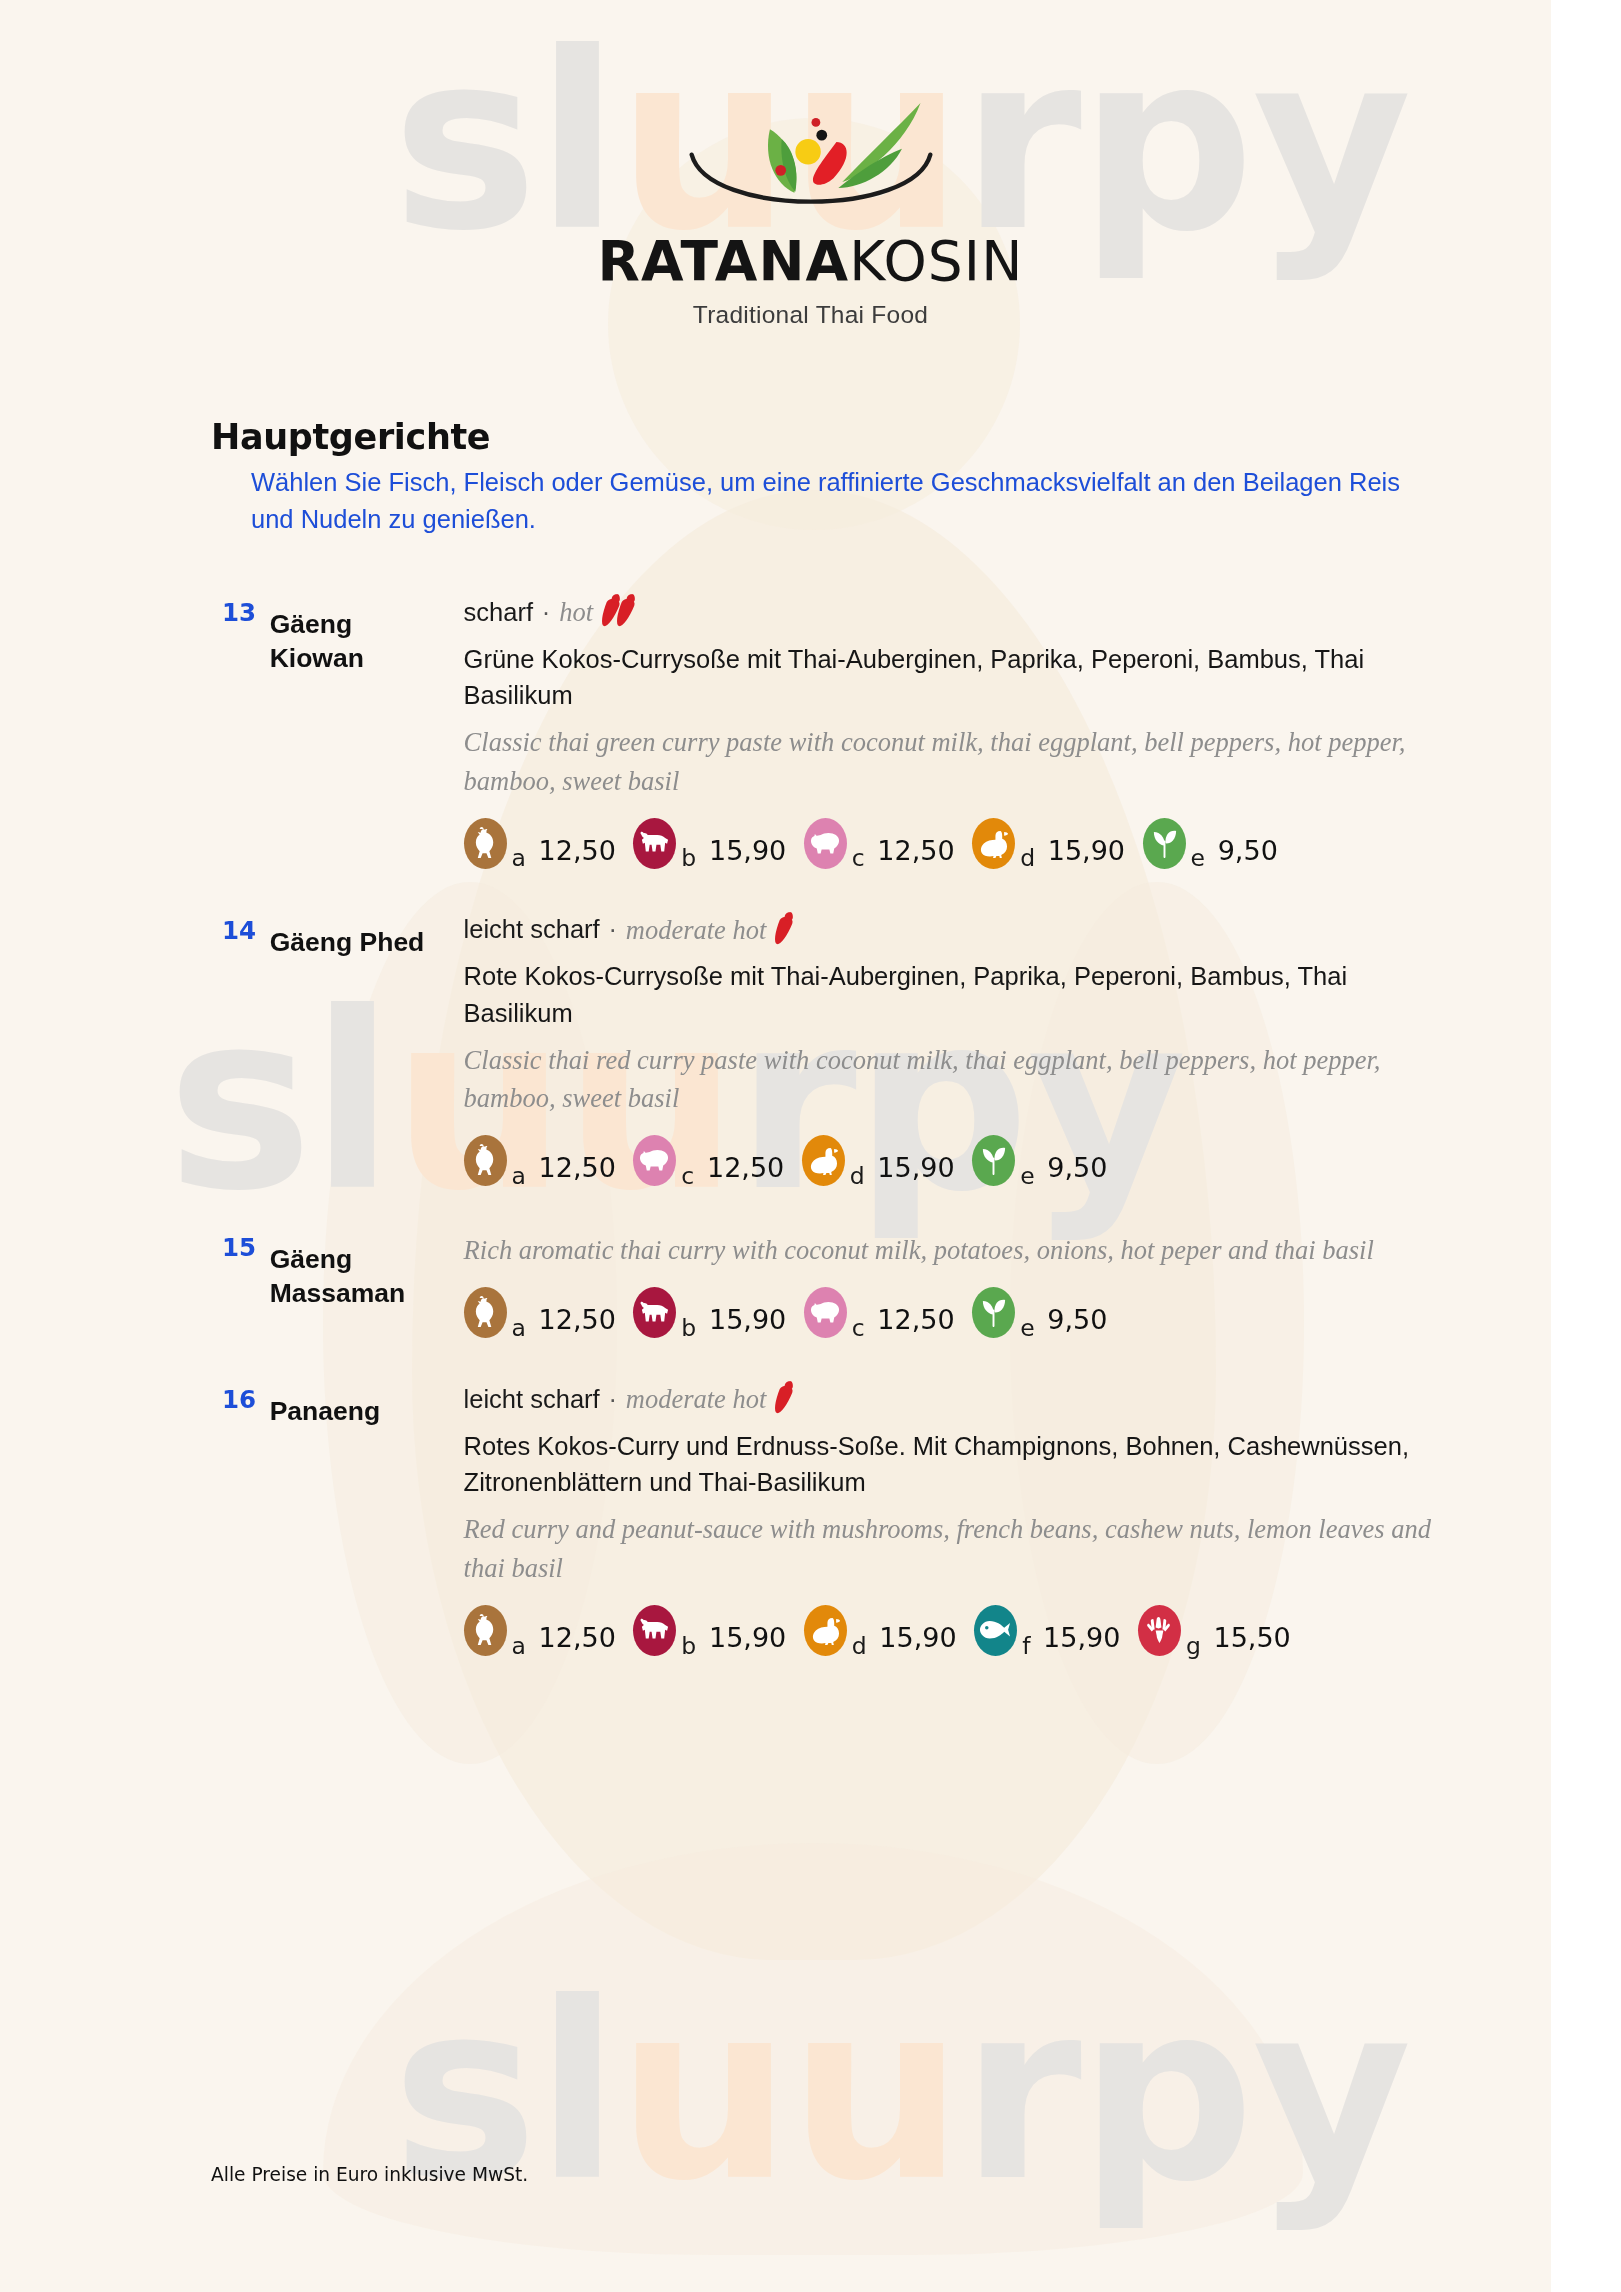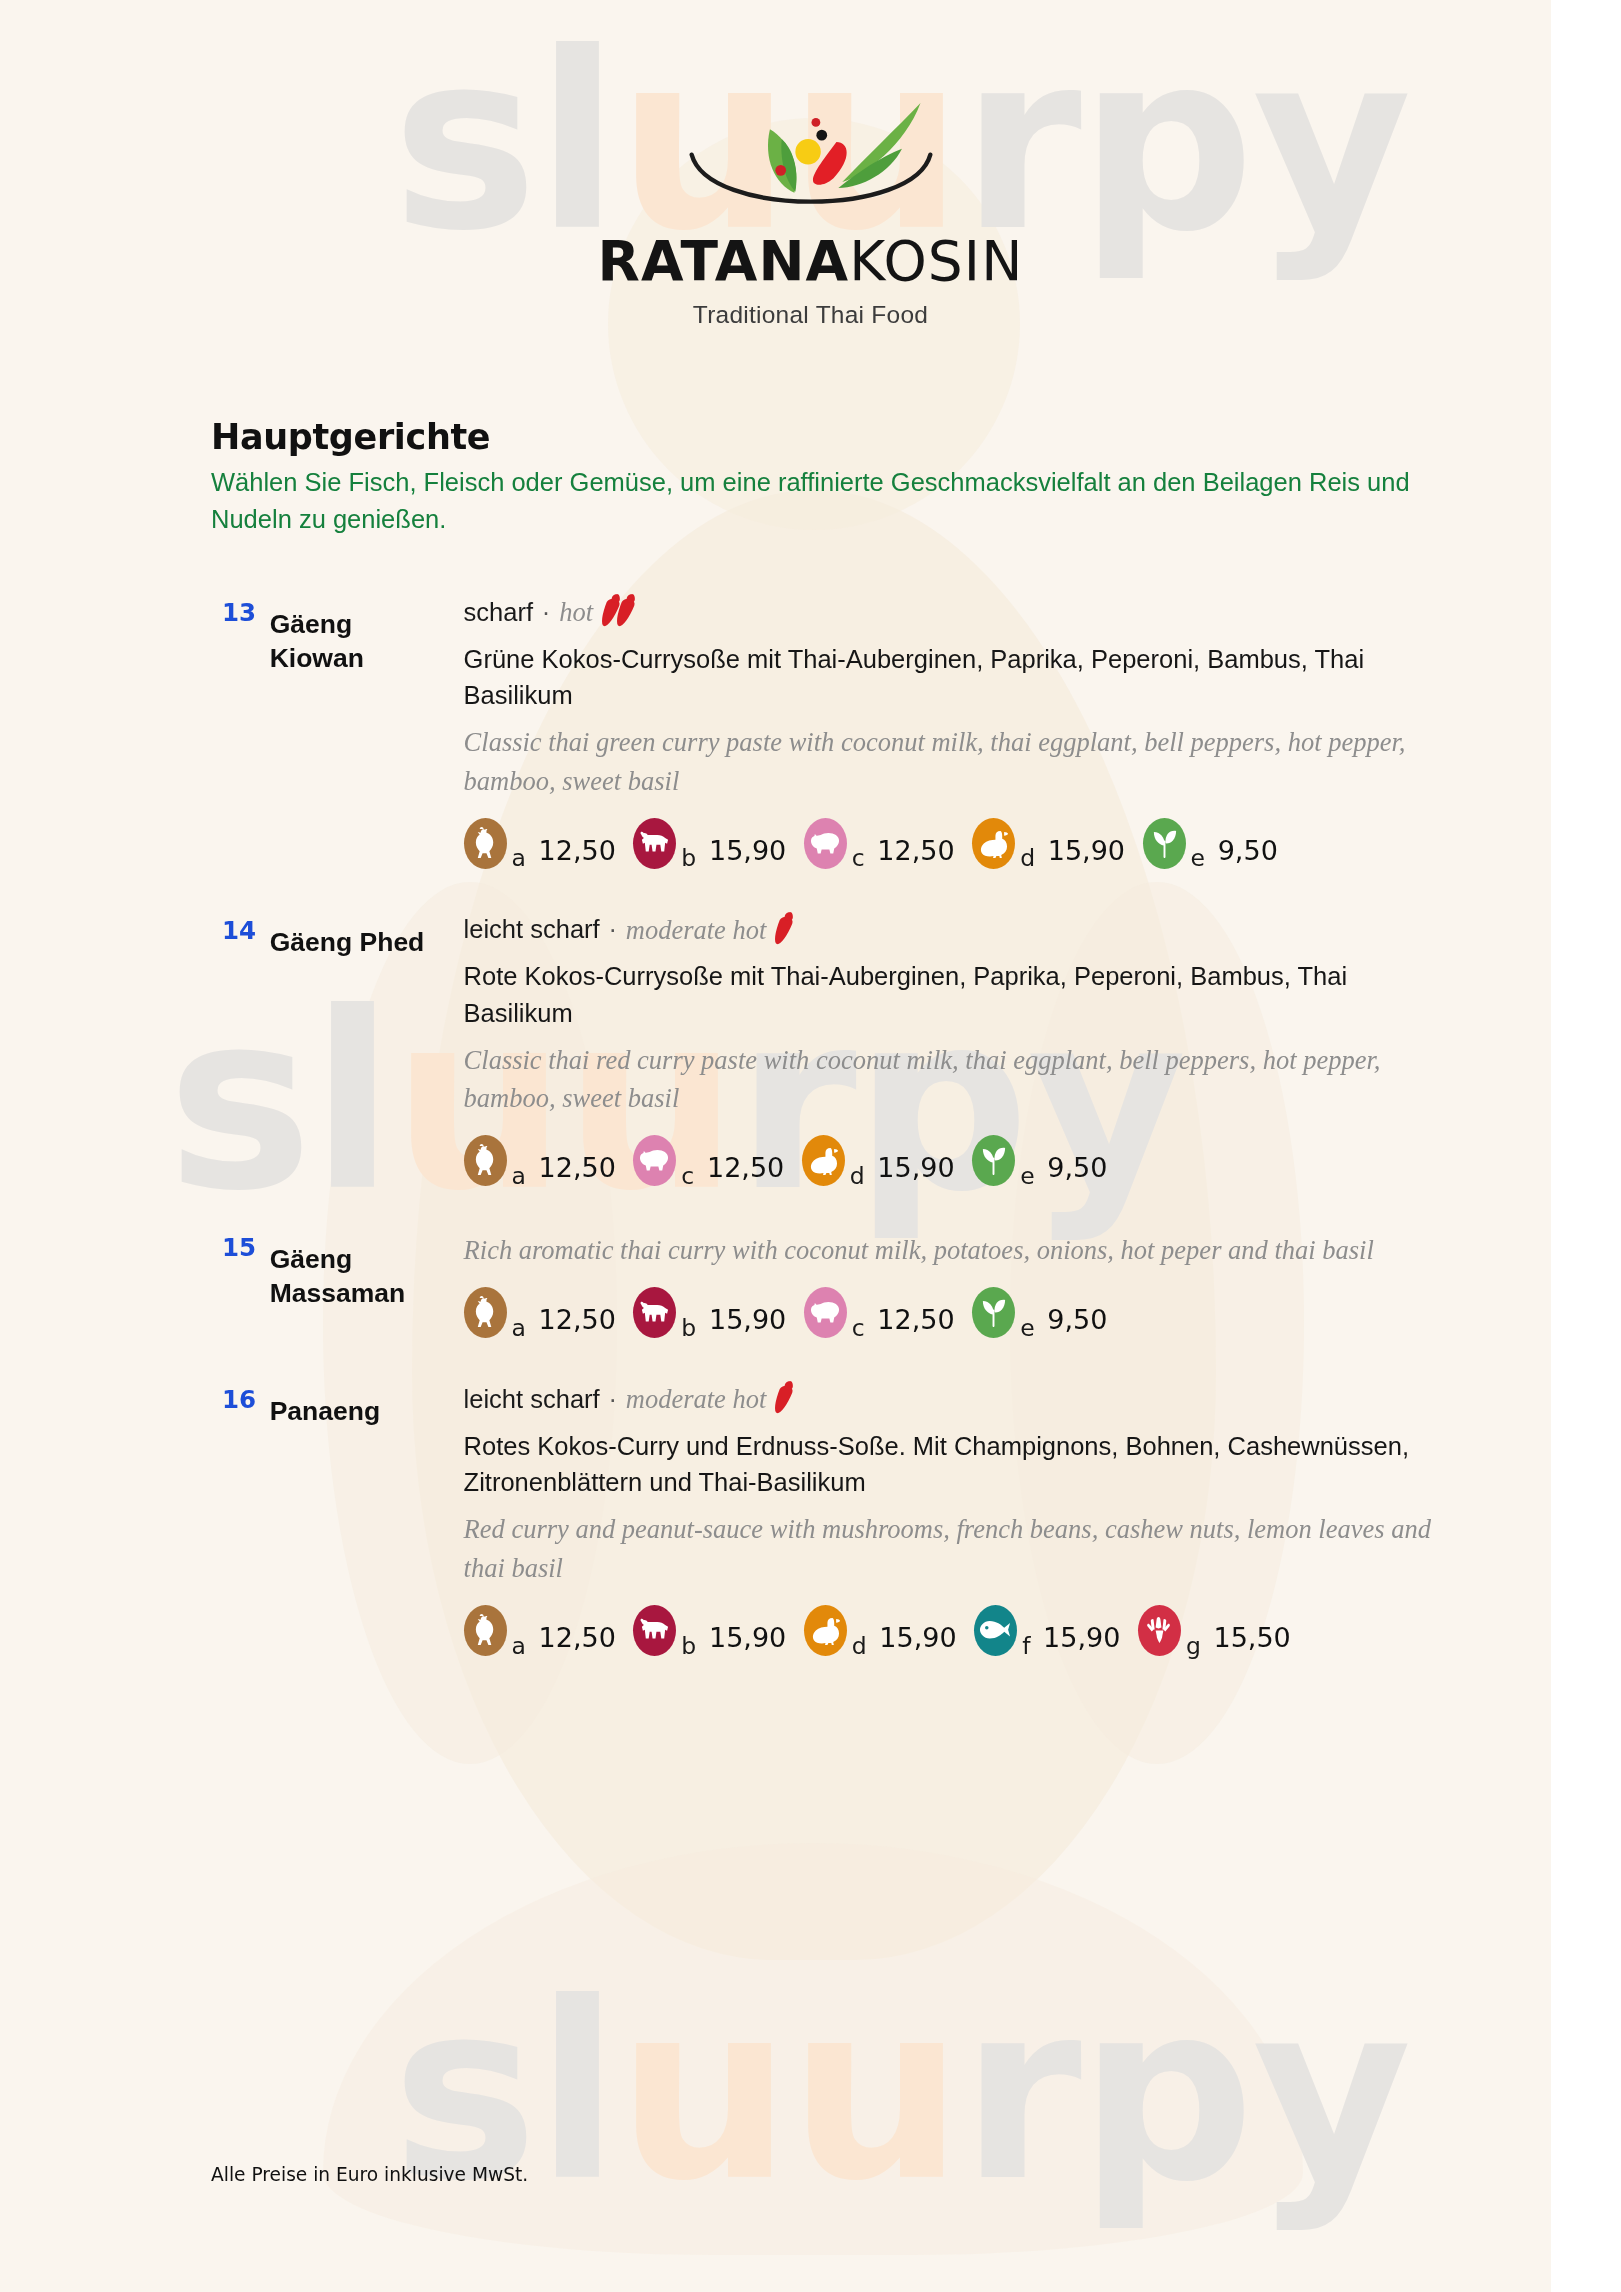--- a/index.html
+++ b/index.html
@@ -104,23 +104,24 @@
   .section-title {
     font-family: "DejaVu Sans", sans-serif;
     font-weight: 700;
     font-size: 35px;
     color: #111111;
     letter-spacing: -0.01em;
     margin: 0 0 7px 0;
   }
   .section-sub {
     font-size: 25.5px;
-    color: #15803d;
+    color: #1d4ed8;
     line-height: 1.45;
     max-width: 1206px;
+    margin-left: 40px;
   }
 
   
   .menu {
     position: absolute;
     left: 211px;
     top: 596px;
     width: 1225px;
   }
   .item {

